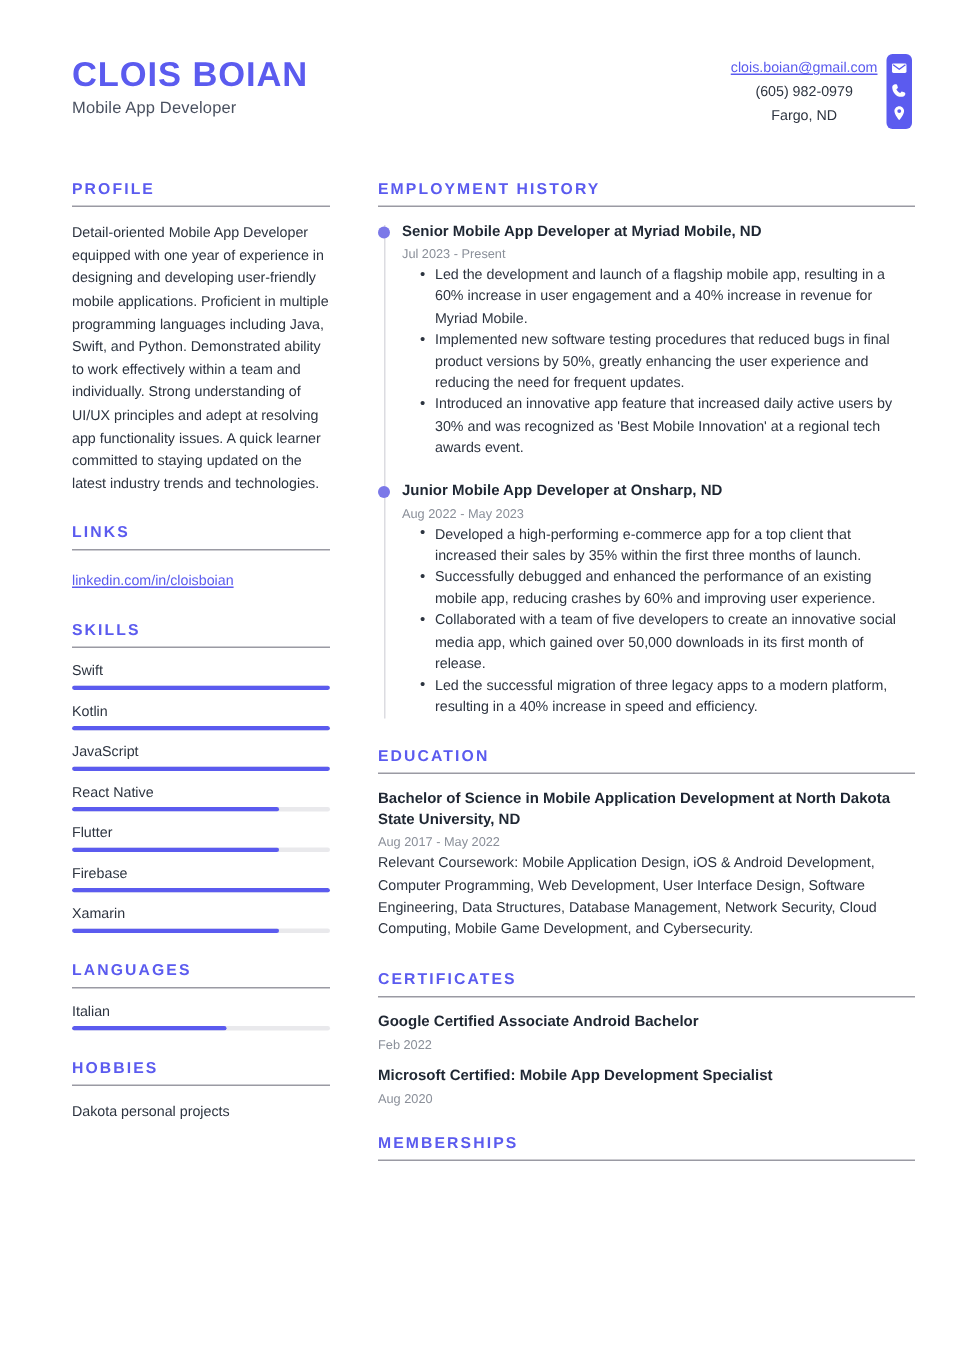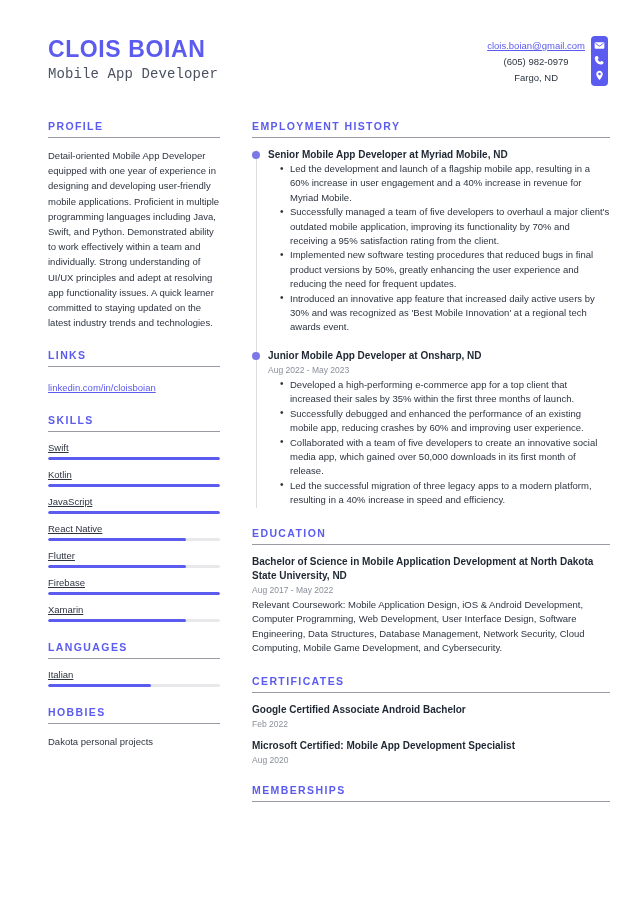--- a/index.html
+++ b/index.html
@@ -28,25 +28,24 @@
     height: 62px;
   }
   .name {
     font-size: 23px;
     font-weight: bold;
     color: #5b5bef;
     letter-spacing: 0.6px;
     line-height: 1.15;
   }
   .job-title {
-    font-size: 14px;
+    font-size: 11px;
     color: #4a5160;
     margin-top: 4px;
     letter-spacing: 0.1px;
-    font-family: Liberation Mono, monospace;
   }
   .contact-wrap {
     display: flex;
     align-items: flex-start;
     gap: 6px;
   }
   .contact-lines {
     text-align: center;
     font-size: 9.5px;
     line-height: 16px;
@@ -104,21 +103,20 @@
     text-decoration: underline;
     line-height: 15px;
   }
 
   
   .bar-item { margin-bottom: 9px; }
   .bar-label {
     font-size: 9.5px;
     color: #2d3440;
     margin-bottom: 4px;
-    text-decoration: underline;
   }
   .bar-track {
     height: 3px;
     background: #e9e9ec;
     border-radius: 2px;
     overflow: hidden;
   }
   .bar-fill {
     height: 3px;
     background: #5b5bef;
@@ -327,23 +325,23 @@
 
       <div class="block">
         <div class="sec-title">Employment History</div>
         <div class="sec-rule"></div>
 
         <div class="timeline">
 
           <div class="job">
             <div class="job-dot"></div>
             <div class="entry-title">Senior Mobile App Developer at Myriad Mobile, ND</div>
+            <div class="entry-date">Jul 2023 - Present</div>
             <ul class="bullets">
               <li>Led the development and launch of a flagship mobile app, resulting in a 60% increase in user engagement and a 40% increase in revenue for Myriad Mobile.</li>
-              <li>Successfully managed a team of five developers to overhaul a major client's outdated mobile application, improving its functionality by 70% and receiving a 95% satisfaction rating from the client.</li>
               <li>Implemented new software testing procedures that reduced bugs in final product versions by 50%, greatly enhancing the user experience and reducing the need for frequent updates.</li>
               <li>Introduced an innovative app feature that increased daily active users by 30% and was recognized as 'Best Mobile Innovation' at a regional tech awards event.</li>
             </ul>
           </div>
 
           <div class="job">
             <div class="job-dot"></div>
             <div class="entry-title">Junior Mobile App Developer at Onsharp, ND</div>
             <div class="entry-date">Aug 2022 - May 2023</div>
             <ul class="bullets">

